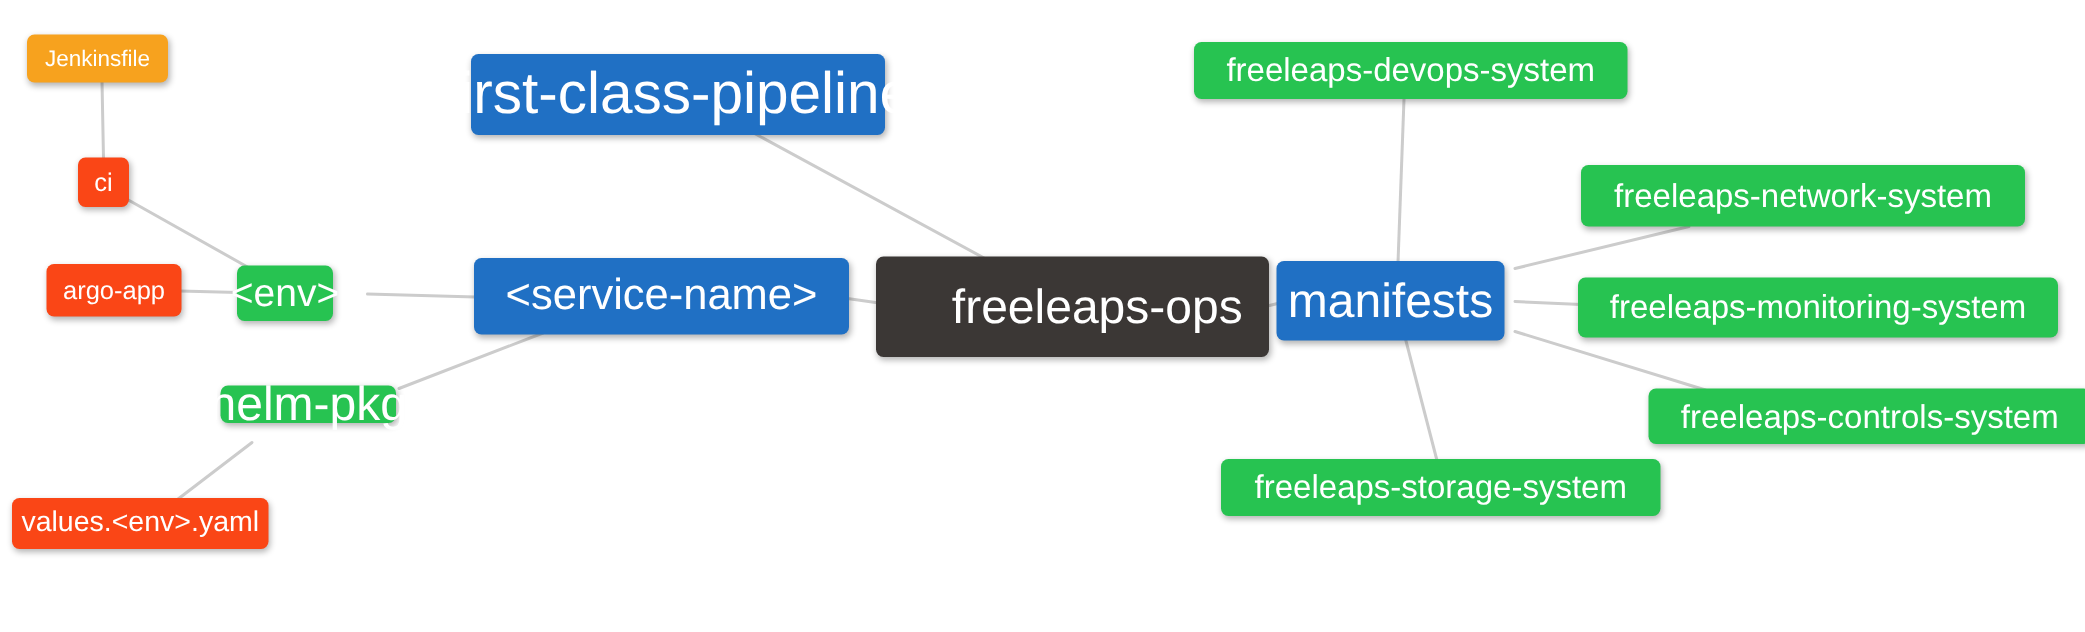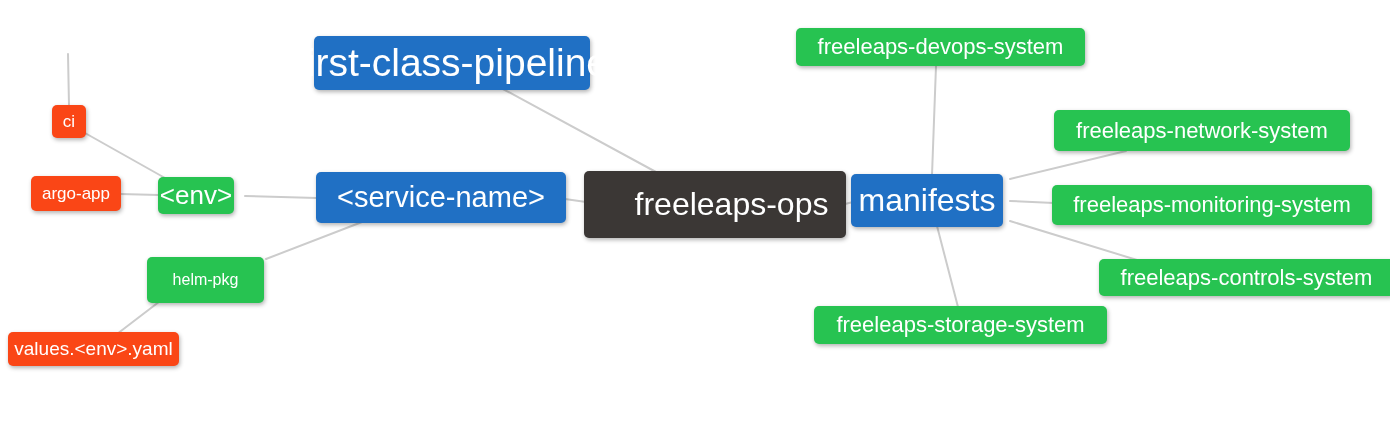--- a/index.html
+++ b/index.html
@@ -55,24 +55,25 @@
       <line x1="503" y1="89" x2="656" y2="172"></line>
       <line x1="565" y1="199" x2="586" y2="202"></line>
       <line x1="845" y1="204" x2="853" y2="202"></line>
       <line x1="932" y1="175" x2="936" y2="66"></line>
       <line x1="1010" y1="179" x2="1126" y2="151"></line>
       <line x1="1010" y1="201" x2="1054" y2="203"></line>
       <line x1="1010" y1="221" x2="1137" y2="260"></line>
       <line x1="937" y1="226" x2="958" y2="307"></line>
     </svg>
 
+<div class="node" style="left: 18px; top: 23px; width: 94px; height: 32px; font-size: 15px; background: rgb(247, 162, 30);">Jenkinsfile</div>
     <div class="node" style="left: 52px; top: 105px; width: 34px; height: 33px; font-size: 17px; background: rgb(250, 70, 22);">ci</div>
     <div class="node" style="left: 31px; top: 176px; width: 90px; height: 35px; font-size: 17px; background: rgb(250, 70, 22);">argo-app</div>
-    <div class="node" style="left: 158px; top: 177px; width: 76px; height: 37px; font-size: 26px; background: rgb(39, 195, 81);">&lt;env&gt;</div>
-    <div class="node" style="left: 147px; top: 257px; width: 117px; height: 46px; font-size: 16px; background: rgb(39, 195, 81); text-align: right;">helm-pkg</div>
+    <div class="node" style="left: 158px; top: 177px; width: 64px; height: 37px; font-size: 26px; background: rgb(39, 195, 81);">&lt;env&gt;</div>
+    <div class="node" style="left: 147px; top: 257px; width: 117px; height: 25px; font-size: 32px; background: rgb(39, 195, 81); text-align: right;">helm-pkg</div>
     <div class="node" style="left: 8px; top: 332px; width: 171px; height: 34px; font-size: 19px; background: rgb(250, 70, 22);">values.&lt;env&gt;.yaml</div>
     <div class="node" style="left: 314px; top: 36px; width: 276px; height: 54px; font-size: 39px; background: rgb(32, 112, 196);">first-class-pipeline</div>
     <div class="node" style="left: 316px; top: 172px; width: 250px; height: 51px; font-size: 29px; background: rgb(32, 112, 196);">&lt;service-name&gt;</div>
     <div class="node" style="left: 584px; top: 171px; width: 262px; height: 67px; font-size: 32px; background: rgb(59, 55, 53); padding-left: 33px;">freeleaps-ops</div>
     <div class="node" style="left: 851px; top: 174px; width: 152px; height: 53px; font-size: 32px; background: rgb(32, 112, 196);">manifests</div>
     <div class="node" style="left: 796px; top: 28px; width: 289px; height: 38px; font-size: 22px; background: rgb(39, 195, 81);">freeleaps-devops-system</div>
     <div class="node" style="left: 1054px; top: 110px; width: 296px; height: 41px; font-size: 22px; background: rgb(39, 195, 81);">freeleaps-network-system</div>
     <div class="node" style="left: 1052px; top: 185px; width: 320px; height: 40px; font-size: 22px; background: rgb(39, 195, 81);">freeleaps-monitoring-system</div>
     <div class="node" style="left: 1060px; top: 259px; width: 295px; height: 37px; font-size: 22px; background: rgb(39, 195, 81); margin-left: 39px;">freeleaps-controls-system</div>
     <div class="node" style="left: 814px; top: 306px; width: 293px; height: 38px; font-size: 22px; background: rgb(39, 195, 81);">freeleaps-storage-system</div>

